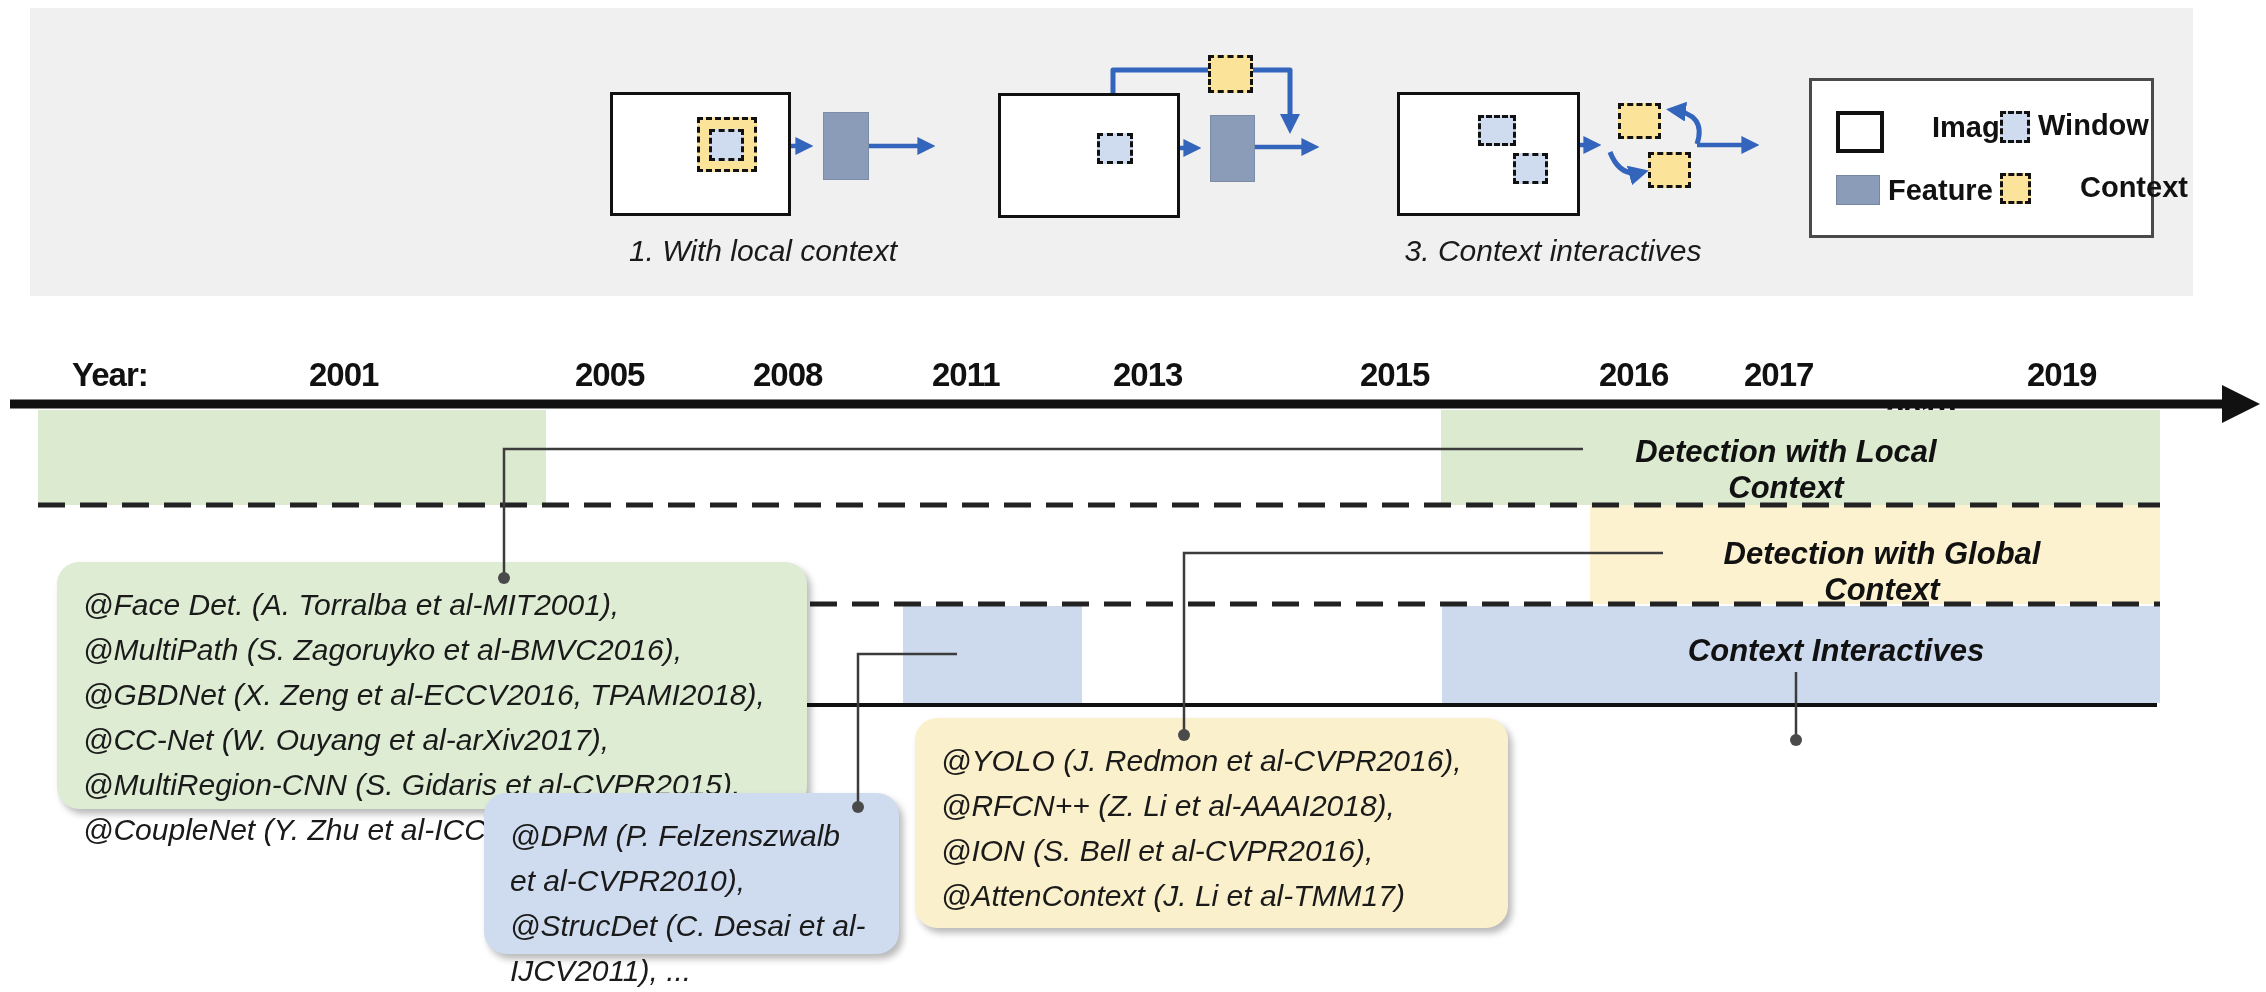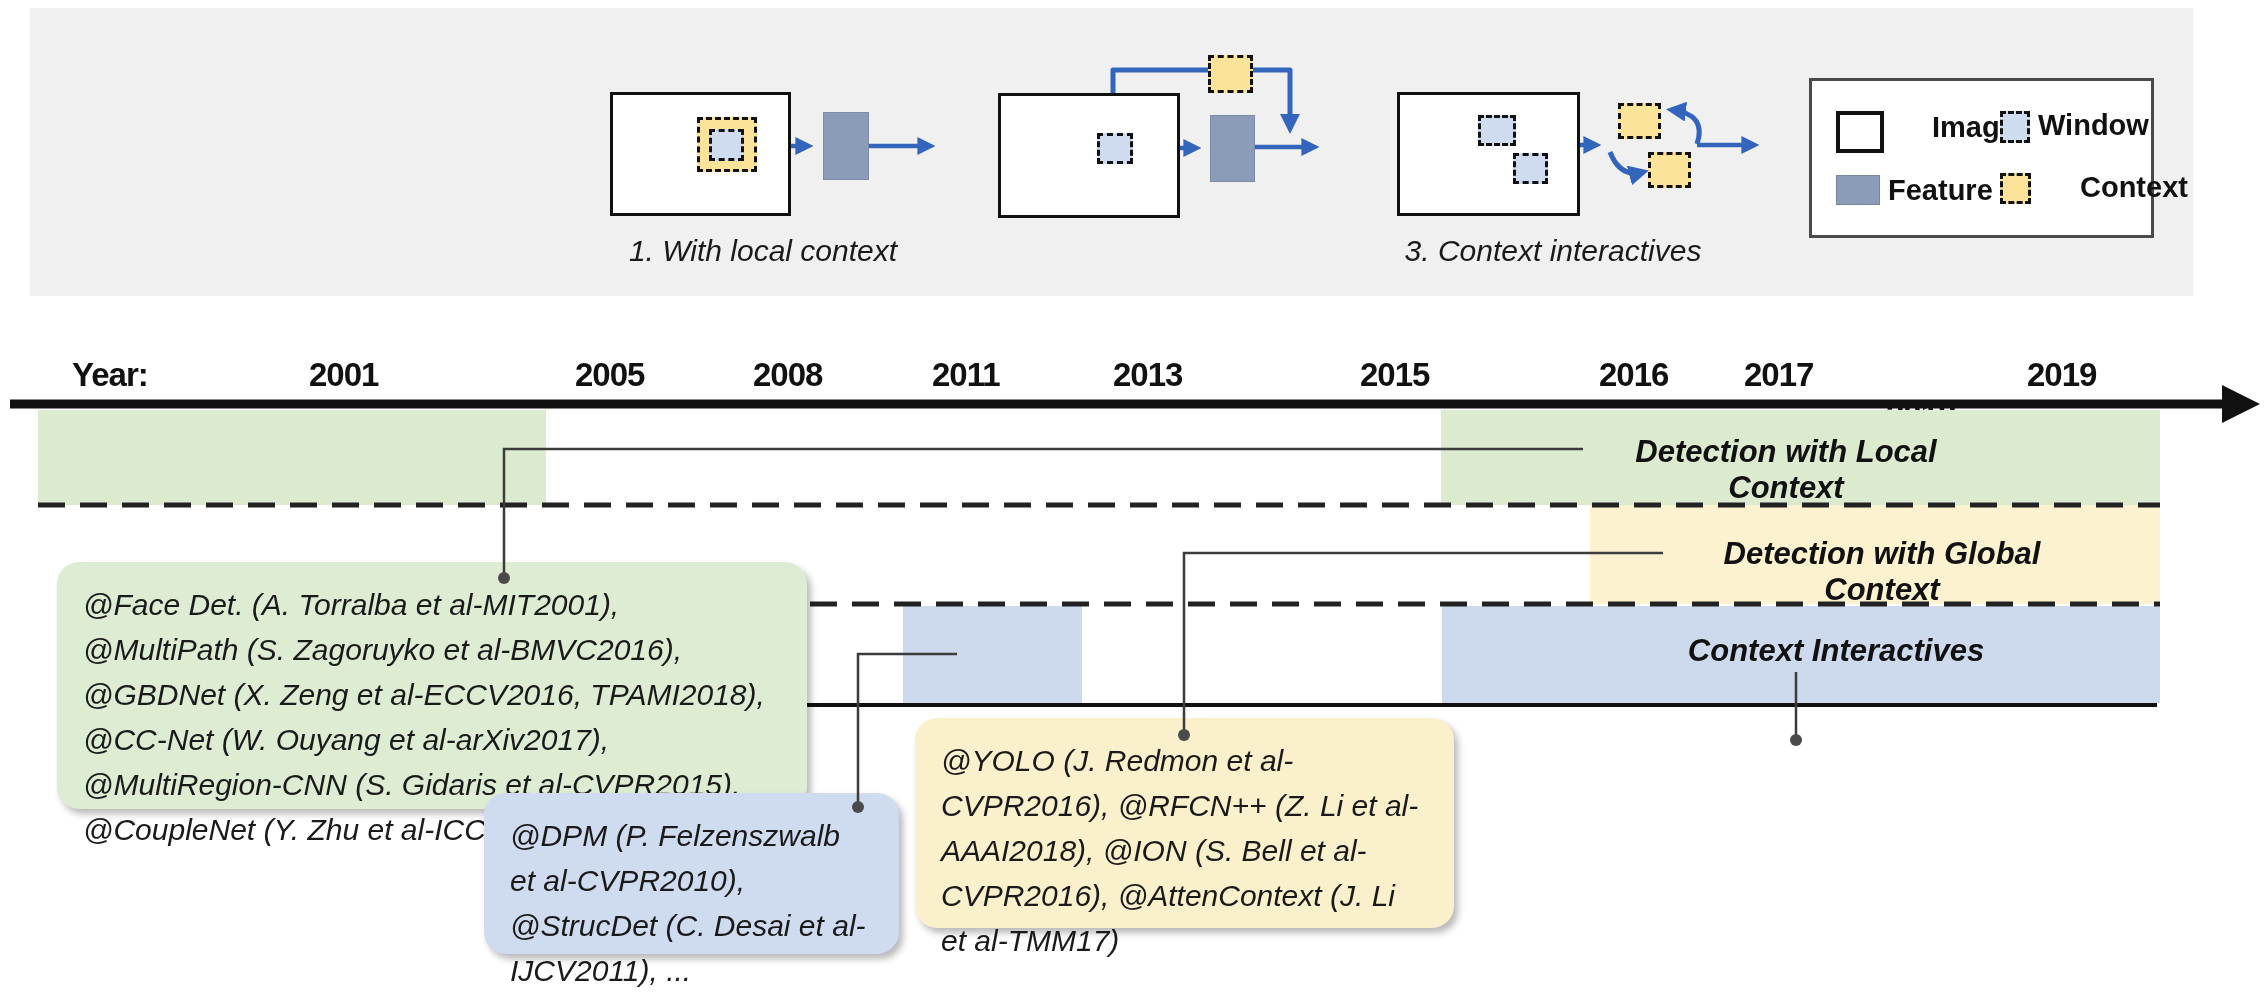--- a/index.html
+++ b/index.html
@@ -28,21 +28,21 @@
   .band-green{background:#dcead0;}
   .band-yellow{background:#fdf2d0;}
   .band-blue{background:#cdd9ec;}
   .band-label{position:absolute;font:italic bold 31px "Liberation Sans",sans-serif;color:#111;text-align:center;z-index:4;}
   
   .cite-box{position:absolute;border-radius:22px;box-shadow:4px 5px 7px rgba(0,0,0,0.28);
       font:italic 30px "Liberation Sans",sans-serif;color:#1a1a1a;line-height:45px;z-index:3;}
   .cite-inner{padding:20px 26px;}
   #box-local{left:57px;top:562px;width:750px;height:247px;background:#ddecd3;}
   #box-early{left:484px;top:793px;width:415px;height:161px;background:#cfdbee;}
-  #box-global{left:915px;top:718px;width:539px;height:210px;background:#fbf0cc;}
+  #box-global{left:915px;top:718px;width:593px;height:210px;background:#fbf0cc;}
   #box-inter{left:1495px;top:730px;width:640px;height:245px;background:#cfdbee;}
   svg{position:absolute;left:0;top:0;}
   #svg-bottom{z-index:1;}
   #svg-top{z-index:5;}
 </style>
 </head>
 <body>
 
 <div id="page">
 

